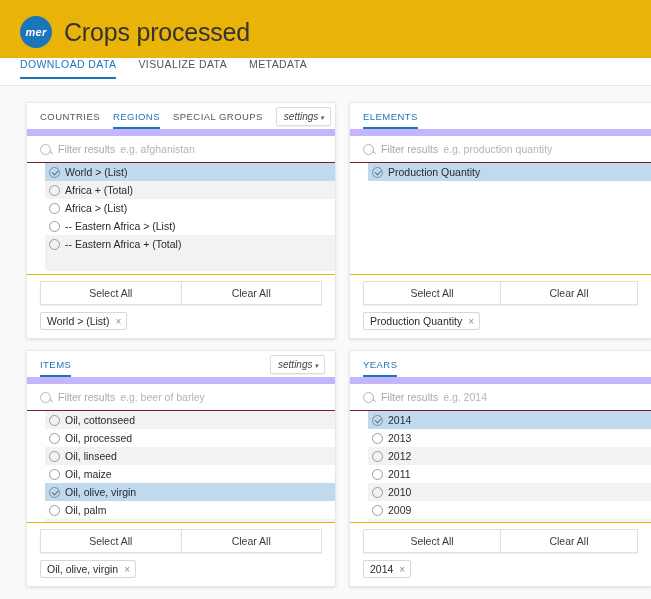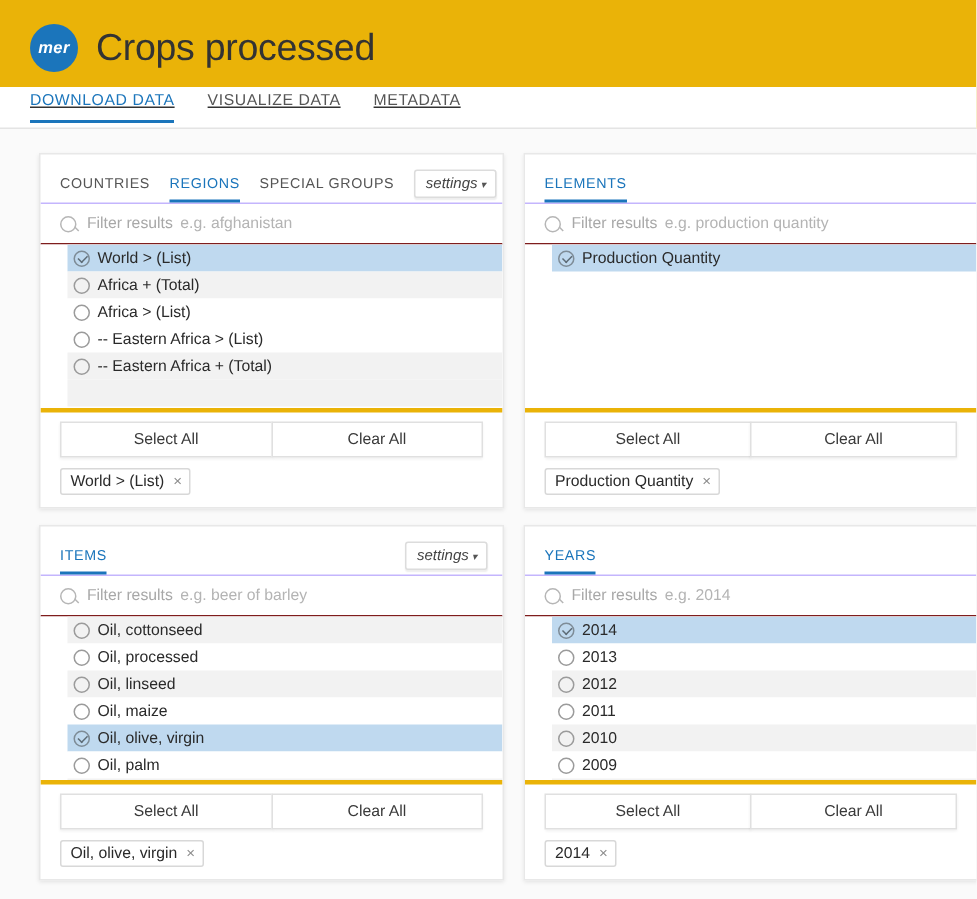--- a/index.html
+++ b/index.html
@@ -37,26 +37,25 @@
   .page-title {
     font-size: 25px;
     font-weight: normal;
     color: #333;
     margin-left: 12px;
     letter-spacing: -.2px;
   }
 
   .tabbar {
     display: flex;
-    align-items: center;
+    align-items: flex-start;
     padding: 0 0 0 20px;
     border-bottom: 1px solid #e4e4e4;
     height: 28px;
     background: #fff;
-    text-decoration: underline;
   }
   .tab {
     font-size: 10.5px;
     letter-spacing: .4px;
     color: #555;
     padding: 0 0 7px 0;
     margin-right: 22px;
     cursor: pointer;
     border-bottom: 2px solid transparent;
     white-space: nowrap;
@@ -83,21 +82,21 @@
     height: 237px;
     overflow: hidden;
   }
 
   
   .panel-head {
     display: flex;
     align-items: flex-end;
     justify-content: space-between;
     padding: 12px 10px 0 13px;
-    border-bottom: 1px solid #c4b5fd;
+    border-bottom: 7px solid #c4b5fd;
     height: 33px;
     flex: 0 0 auto;
   }
   .phead-tabs { display: flex; align-items: flex-end; }
   .ptab {
     font-size: 9.5px;
     letter-spacing: .45px;
     color: #555;
     margin-right: 13px;
     padding-bottom: 5px;
@@ -191,21 +190,21 @@
     border-left: 1.3px solid #5d6b75;
     border-bottom: 1.3px solid #5d6b75;
     transform: rotate(-45deg);
   }
 
   
   .btn-row {
     display: flex;
     padding: 6px 13px 0 13px;
     flex: 0 0 auto;
-    border-top: 3px solid #eab308;
+    border-top: 1px solid #eab308;
   }
   .btn {
     flex: 1 1 50%;
     text-align: center;
     font-size: 10.5px;
     color: #3a3a3a;
     background: #fff;
     border: 1px solid #e0e0e0;
     padding: 5px 0;
     cursor: pointer;

